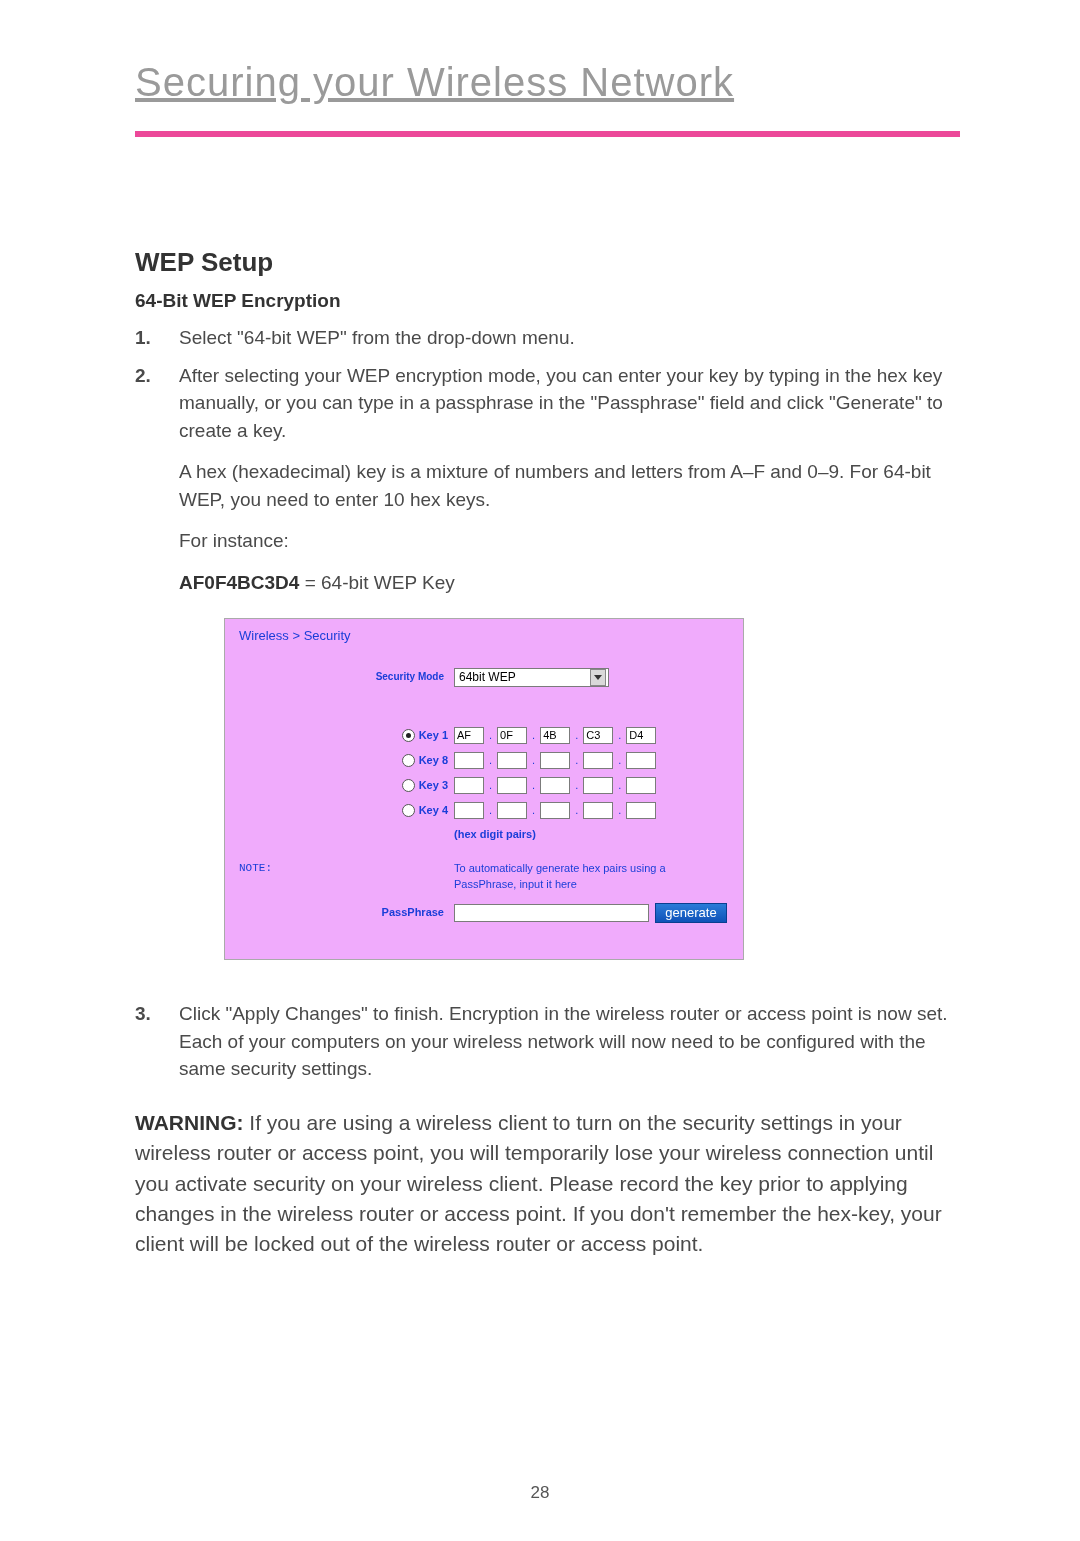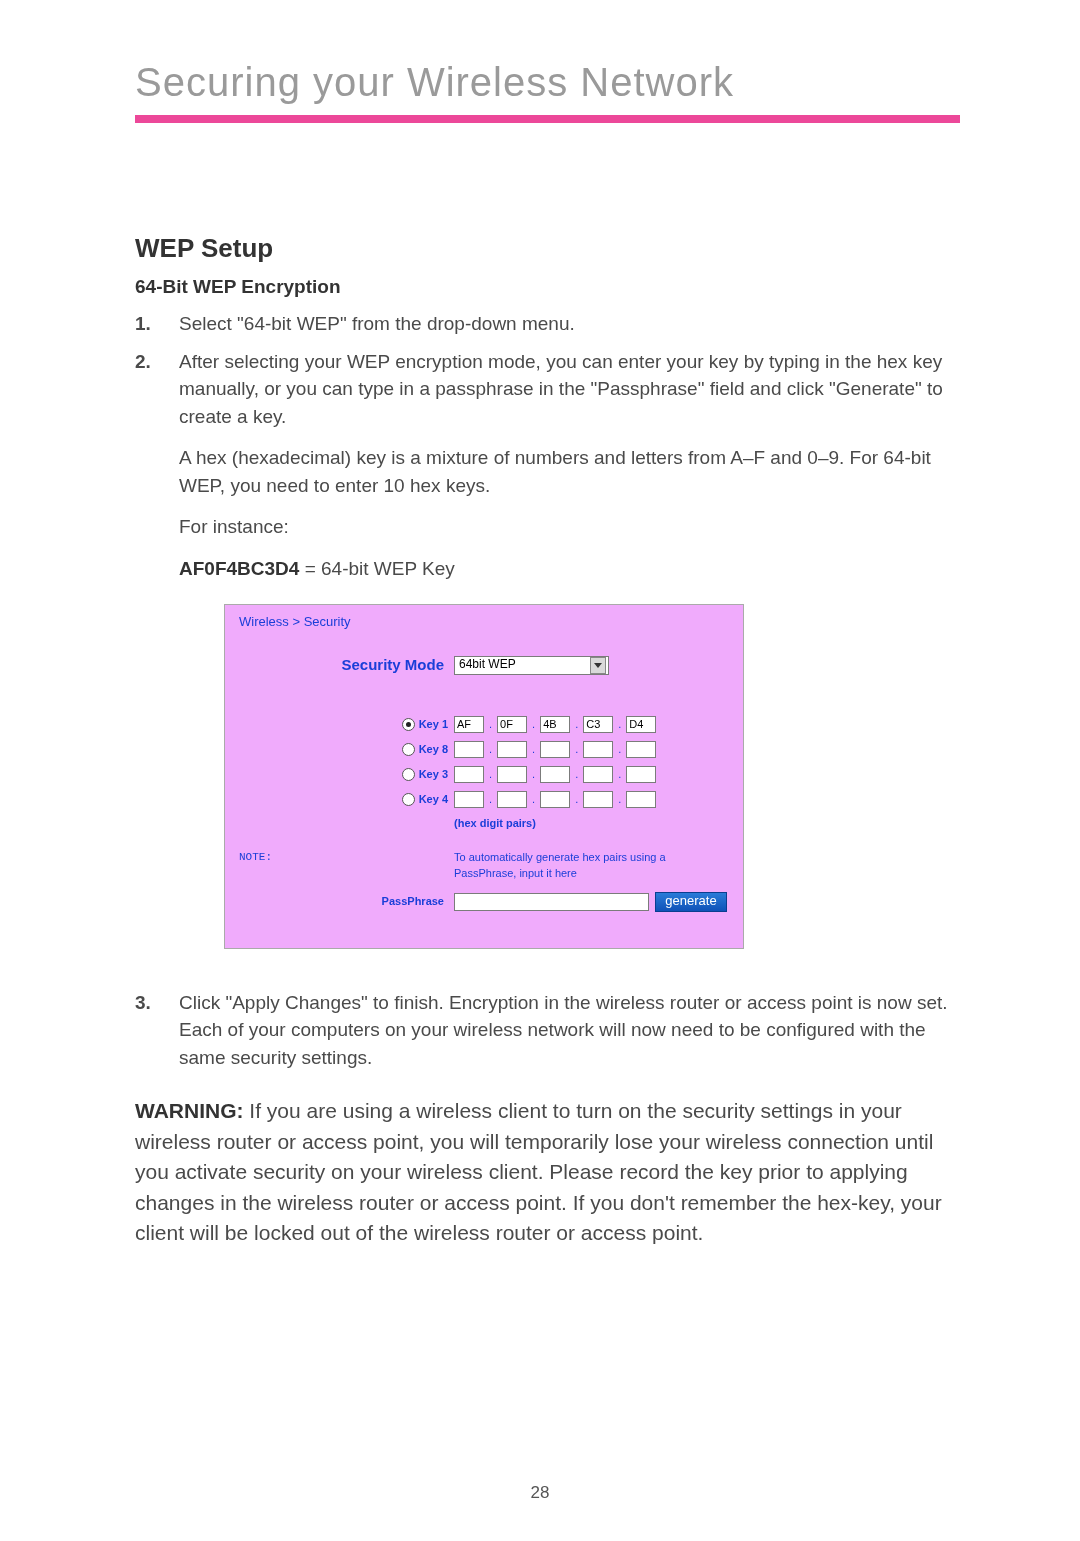--- a/index.html
+++ b/index.html
@@ -14,23 +14,24 @@
     padding: 60px 120px 40px 135px;
     font-family: Georgia, 'Times New Roman', serif;
     color: #4a4a4a;
     position: relative;
   }
   .title {
     font-family: Verdana, Arial, sans-serif;
     font-size: 40px;
     color: #9a9a9a;
     letter-spacing: 1px;
-    border-bottom: 8px solid #ec4899;
-    padding-bottom: 10px;
+    border-bottom: 6px solid #ec4899;
+    padding-bottom: 26px;
     margin-bottom: 110px;
+    text-decoration: underline;
   }
   .section-heading {
     font-family: Verdana, Arial, sans-serif;
     font-size: 26px;
     font-weight: bold;
     color: #333;
     margin-bottom: 12px;
   }
   .sub-heading {
     font-family: Verdana, Arial, sans-serif;
@@ -112,21 +113,21 @@
     color: #1a3ed8;
   }
   .row {
     display: flex;
     align-items: center;
     margin-bottom: 6px;
   }
   .row-label {
     width: 215px;
     text-align: right;
-    font-size: 15px;
+    font-size: 10px;
     font-weight: bold;
     color: #1a3ed8;
     padding-right: 10px;
     box-sizing: border-box;
   }
   .row-content {
     display: flex;
     align-items: center;
     gap: 4px;
   }

